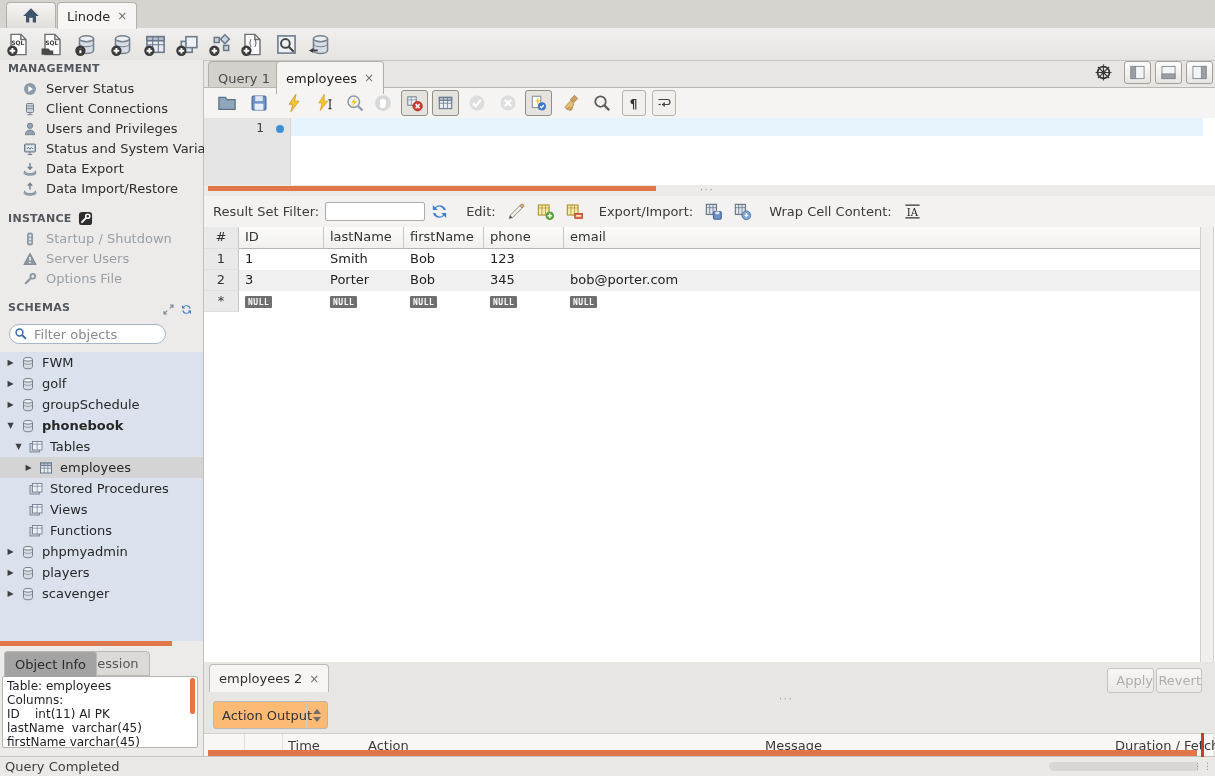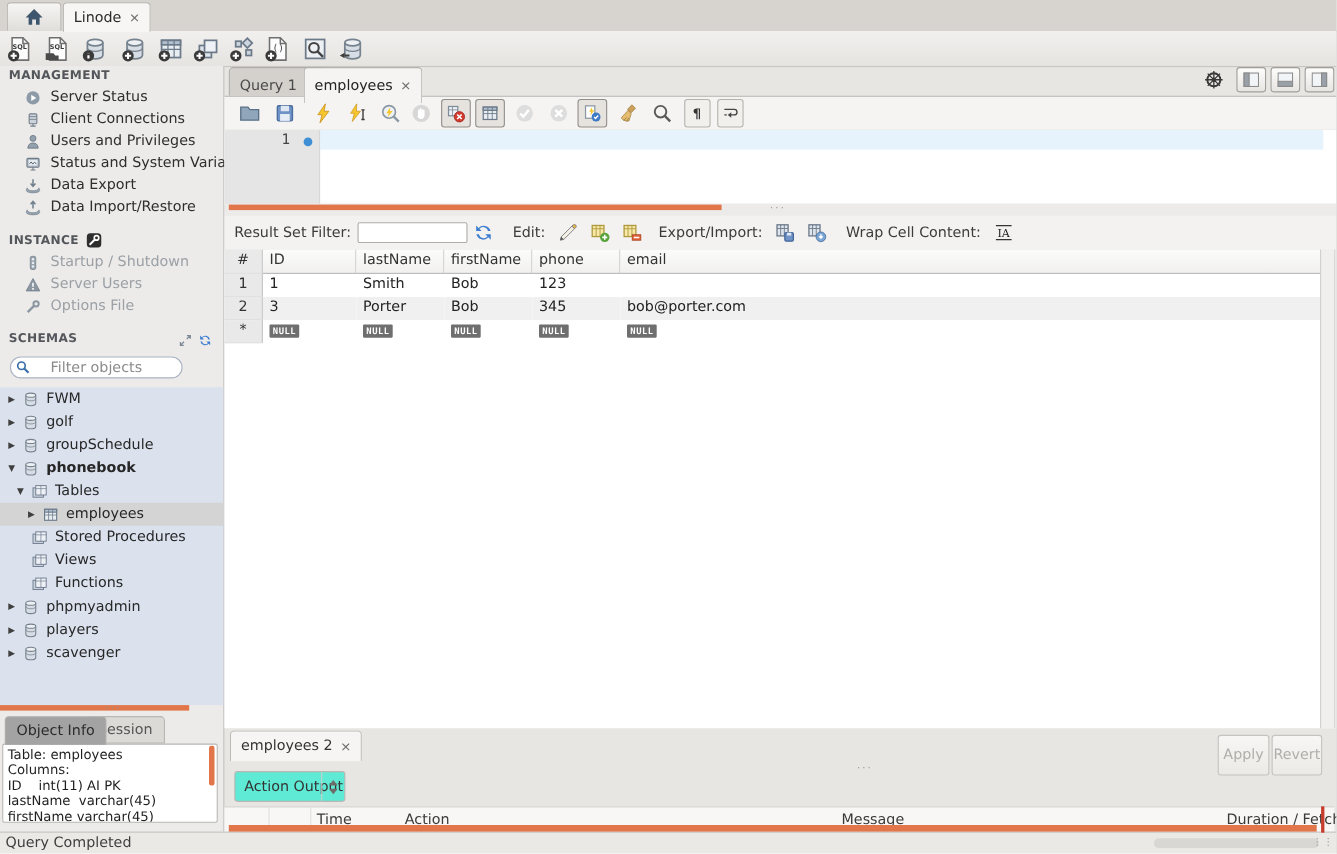--- a/index.html
+++ b/index.html
@@ -21,21 +21,21 @@
   .helm{position:absolute;left:1094px;top:35px;width:19px;height:19px}
   .ptog{position:absolute;top:33px;width:27px;height:23px;border:1px solid #a3a09c;border-radius:3px;
     background:linear-gradient(#fdfdfc,#e7e5e2);padding:3px 5px;box-sizing:border-box}
   
   .sidebar{position:absolute;left:0;top:60px;width:203px;bottom:19px;background:#edebe9;border-right:1px solid #c2bfbb}
   .secheader{position:absolute;left:8px;font-weight:bold;font-size:11px;color:#53575c;letter-spacing:.3px;display:flex;align-items:center;gap:6px}
   .sideitem{position:absolute;left:0;right:0;height:20px;display:flex;align-items:flex-start;padding-left:22px;gap:8px;color:#2e2e2e}
   .sideitem .ic{width:16px;height:16px}
   .dim{color:#9aa0a6}
   .filterbox{position:absolute;left:9px;top:264px;width:157px;height:20px;background:#fff;border:1px solid #aab4c4;border-radius:10px;
-    display:flex;align-items:center;padding:0 4px;box-sizing:border-box;gap:16px}
+    display:flex;align-items:center;padding:0 4px;box-sizing:border-box;gap:4px}
   .filterbox input{border:none;outline:none;flex:1;font:13px "DejaVu Sans",sans-serif;color:#333;background:transparent;min-width:0}
   .filterbox input::placeholder{color:#8b8b8b}
   .tree{position:absolute;left:0;top:292px;width:203px;height:289px;background:#dbe2ee;overflow:hidden}
   .titem{height:21px;display:flex;align-items:center;gap:3px;color:#272727}
   .titem .arr{width:13px;text-align:center;font-size:8px;color:#3f3f3f}
   .titem .ic{width:16px;height:16px;margin-right:3px}
   .titem.sel{background:#d4d4d4}
   .titem.bold{font-weight:bold}
   .sb-orange{position:absolute;left:0;top:581px;width:172px;height:5px;background:#e0764a}
   .oi-tab{position:absolute;top:591px;height:25px;display:flex;align-items:center;padding:0 10px;border:1px solid #b9b7b4;
@@ -93,25 +93,25 @@
   .c-em{flex:1;margin-right:14px}
   .grow .c-num{background:#e9e9e9;border-right:1px solid #c6c6c6;border-bottom:1px solid #e0e0e0;color:#333}
   .r-alt .gc{background:#f0f0f0}.r-alt .c-num{background:#e9e9e9}
   .nullb{display:inline-block;background:#6f6f6f;color:#fff;font:bold 8px "DejaVu Sans Mono",monospace;
     padding:2px 3px 1px;border-radius:1px;margin-top:2px;letter-spacing:.5px}
   .vscroll{position:absolute;right:1px;top:0;bottom:0;width:12px;background:#f0efee;border-left:1px solid #d2d0cd;border-right:1px solid #d2d0cd}
   
   .applyrow{position:absolute;left:0;top:602px;right:0;height:30px}
   .rstab{position:absolute;left:5px;top:2px;height:28px;display:flex;align-items:center;gap:7px;padding:0 9px;
     background:#f6f5f3;border:1px solid #bdbab6;border-bottom:none;border-radius:4px 4px 0 0;box-sizing:border-box;color:#333}
-  .btn{position:absolute;top:6px;height:37px;border:1px solid #c6c4c1;border-radius:3px;background:linear-gradient(#f7f6f4,#eceae7);
-    color:#b0aeab;display:flex;align-items:center;justify-content:center;box-sizing:border-box}
+  .btn{position:absolute;top:6px;height:25px;border:1px solid #c6c4c1;border-radius:3px;background:linear-gradient(#f7f6f4,#eceae7);
+    color:#b0aeab;display:flex;align-items:center;justify-content:flex-end;box-sizing:border-box}
   
   .aorow{position:absolute;left:0;top:632px;right:0;height:41px}
-  .aosel{position:absolute;left:9px;top:9px;width:101px;height:28px;background:#5eead4;border:1px solid #b9b7b4;border-radius:3px;
+  .aosel{position:absolute;left:9px;top:9px;width:115px;height:28px;background:#fdba74;border:1px solid #b9b7b4;border-radius:3px;
     box-sizing:border-box;display:flex;align-items:center;padding-left:8px;color:#333}
   .stepper{position:absolute;right:0;top:0;bottom:0;width:20px;border-left:1px solid #cfcdca;display:flex;flex-direction:column;
     align-items:center;justify-content:center;gap:3px}
   .tri-u{width:0;height:0;border-left:4px solid transparent;border-right:4px solid transparent;border-bottom:5px solid #6e6c69}
   .tri-d{width:0;height:0;border-left:4px solid transparent;border-right:4px solid transparent;border-top:5px solid #6e6c69}
   .aohead{position:absolute;left:0;top:673px;right:2px;height:24px;background:#f8f7f5;border-top:1px solid #d2d0cd;color:#3a3a3a}
   .aohead span{position:absolute;top:4px}
   .aohead .csep{position:absolute;top:0;bottom:0;width:1px;background:#e2e0dc}
   .ao-orange{position:absolute;left:4px;top:690px;width:989px;height:6px;background:#e0764a;z-index:4}
   .ao-red{position:absolute;left:997px;top:673px;width:3px;height:24px;background:#c63d2c;z-index:4}

